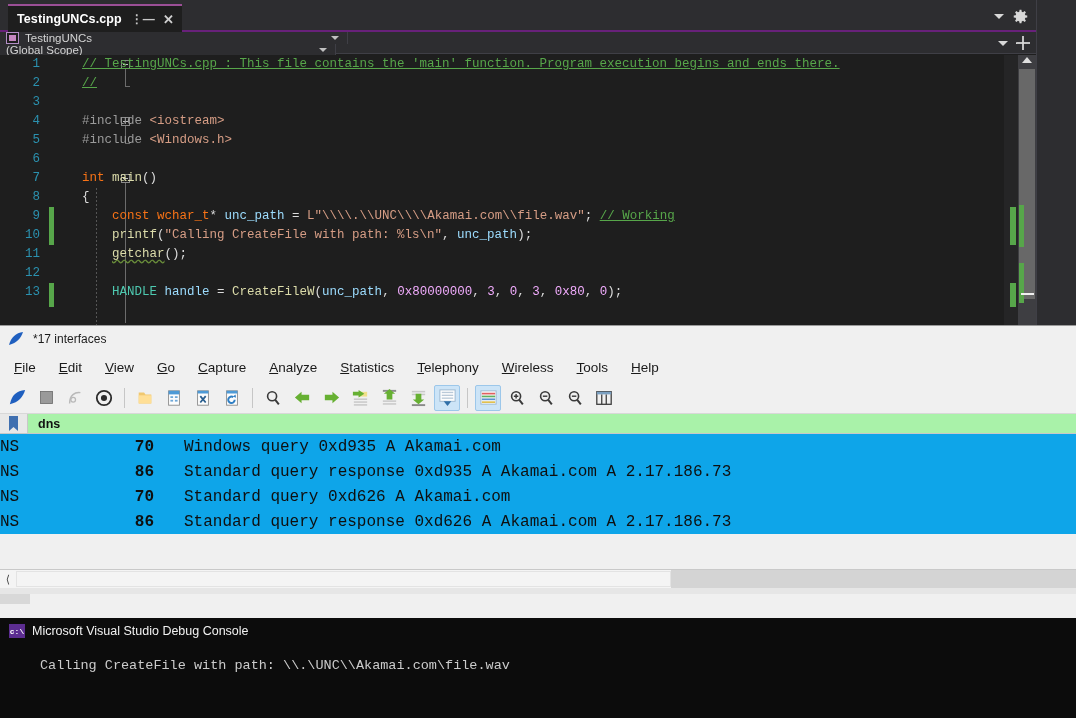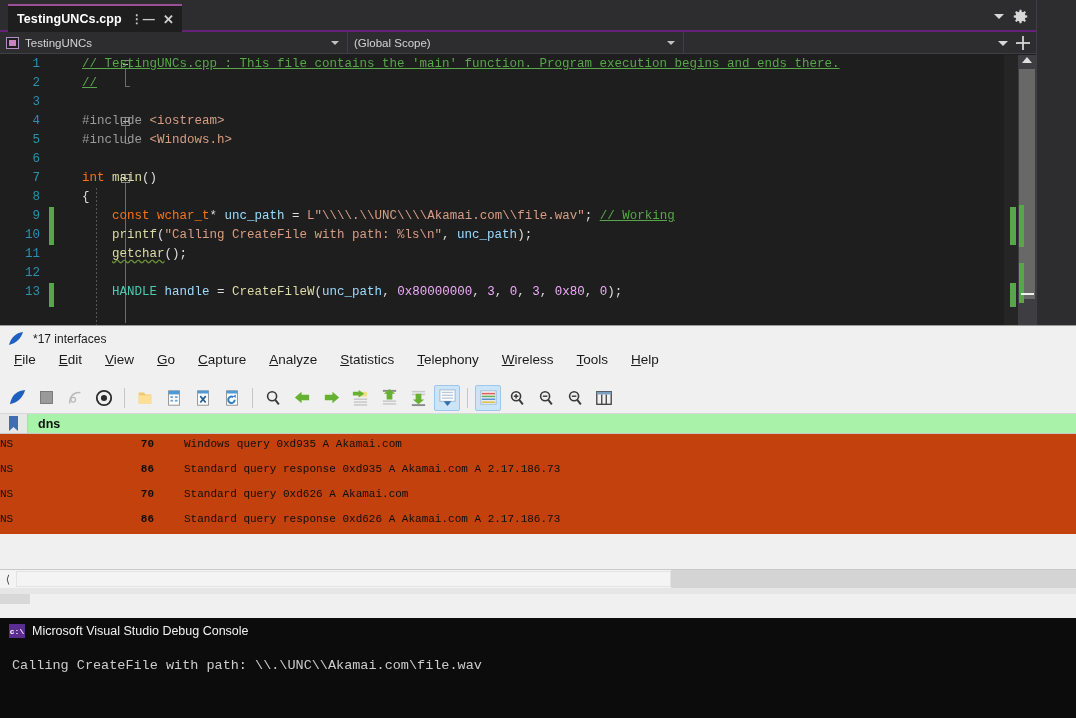--- a/index.html
+++ b/index.html
@@ -61,20 +61,21 @@
     border-top: 5px solid #d8d8d8;
   }
   .gear { width: 15px; height: 15px; }
 
   .vs-navbar {
     position: relative;
     height: 22px;
     background: #2d2d30;
     display: flex; align-items: stretch;
     border-bottom: 1px solid #3f3f46;
+    flex-direction: column;
   }
   .nav-combo {
     display: flex; align-items: center;
     background: #2d2d30;
     color: #d4d4d4; font-size: 11.5px;
     padding: 0 6px;
     position: relative;
   }
   .nav-combo.proj { width: 348px; border-right: 1px solid #3f3f46; }
   .nav-combo.scope { width: 336px; border-right: 1px solid #3f3f46; }
@@ -230,21 +231,21 @@
     height: 26px; background: #f0f0f0;
     display: flex; align-items: center;
     padding-left: 8px; gap: 8px;
     font-size: 12px; color: #1c1c1c;
   }
   .ws-logo {
     width: 17px; height: 14px; flex: none;
   }
   .ws-menu {
     height: 30px;
-    display: flex; align-items: flex-start;
+    display: flex; align-items: center;
     padding-left: 14px;
     gap: 23px;
     font-size: 13.5px; color: #1a1a1a;
     background: #f0f0f0;
   }
   .ws-menu .mi { cursor: default; }
   .ws-menu .mi .acc { text-decoration: underline; }
   .ws-toolbar {
     height: 32px;
     display: flex; align-items: center;
@@ -284,23 +285,23 @@
     border-bottom: 1px solid #c9c9c9;
     position: relative;
     font-size: 12.5px; color: #1a1a1a;
   }
   .pkt-header .h {
     position: absolute; top: 3px;
   }
   .pkt-list { position: relative; background: #dfe9f5; }
   .pkt-row {
     height: 25px; position: relative;
-    background: #c2410c;
+    background: #0ea5e9;
     font-family: "Liberation Mono", "DejaVu Sans Mono", monospace;
-    font-size: 11px;
+    font-size: 16px;
     color: #0f0f0f;
   }
   .pkt-row .c-proto { position: absolute; left: 0; top: 4px; }
   .pkt-row .c-len   { position: absolute; left: 118px; top: 4px; width: 36px; text-align: right; font-weight: bold; }
   .pkt-row .c-info  { position: absolute; left: 184px; top: 4px; }
 
   .pkt-hscroll {
     position: absolute; left: 0; bottom: 30px;
     width: 1076px; height: 19px;
     background: #f4f4f4;
@@ -353,20 +354,21 @@
     font-family: "Liberation Mono", monospace;
     font-weight: bold; flex: none;
   }
   .con-body {
     padding: 12px 0 0 12px;
     color: #cccccc;
     font-family: "Liberation Mono", "DejaVu Sans Mono", monospace;
     font-size: 13.5px;
     line-height: 20px;
     white-space: pre;
+    margin-left: 28px;
   }
 </style>
 </head>
 <body>
 
 <div id="root">
 
   <div id="vs">
 
     <div id="vs-body">

